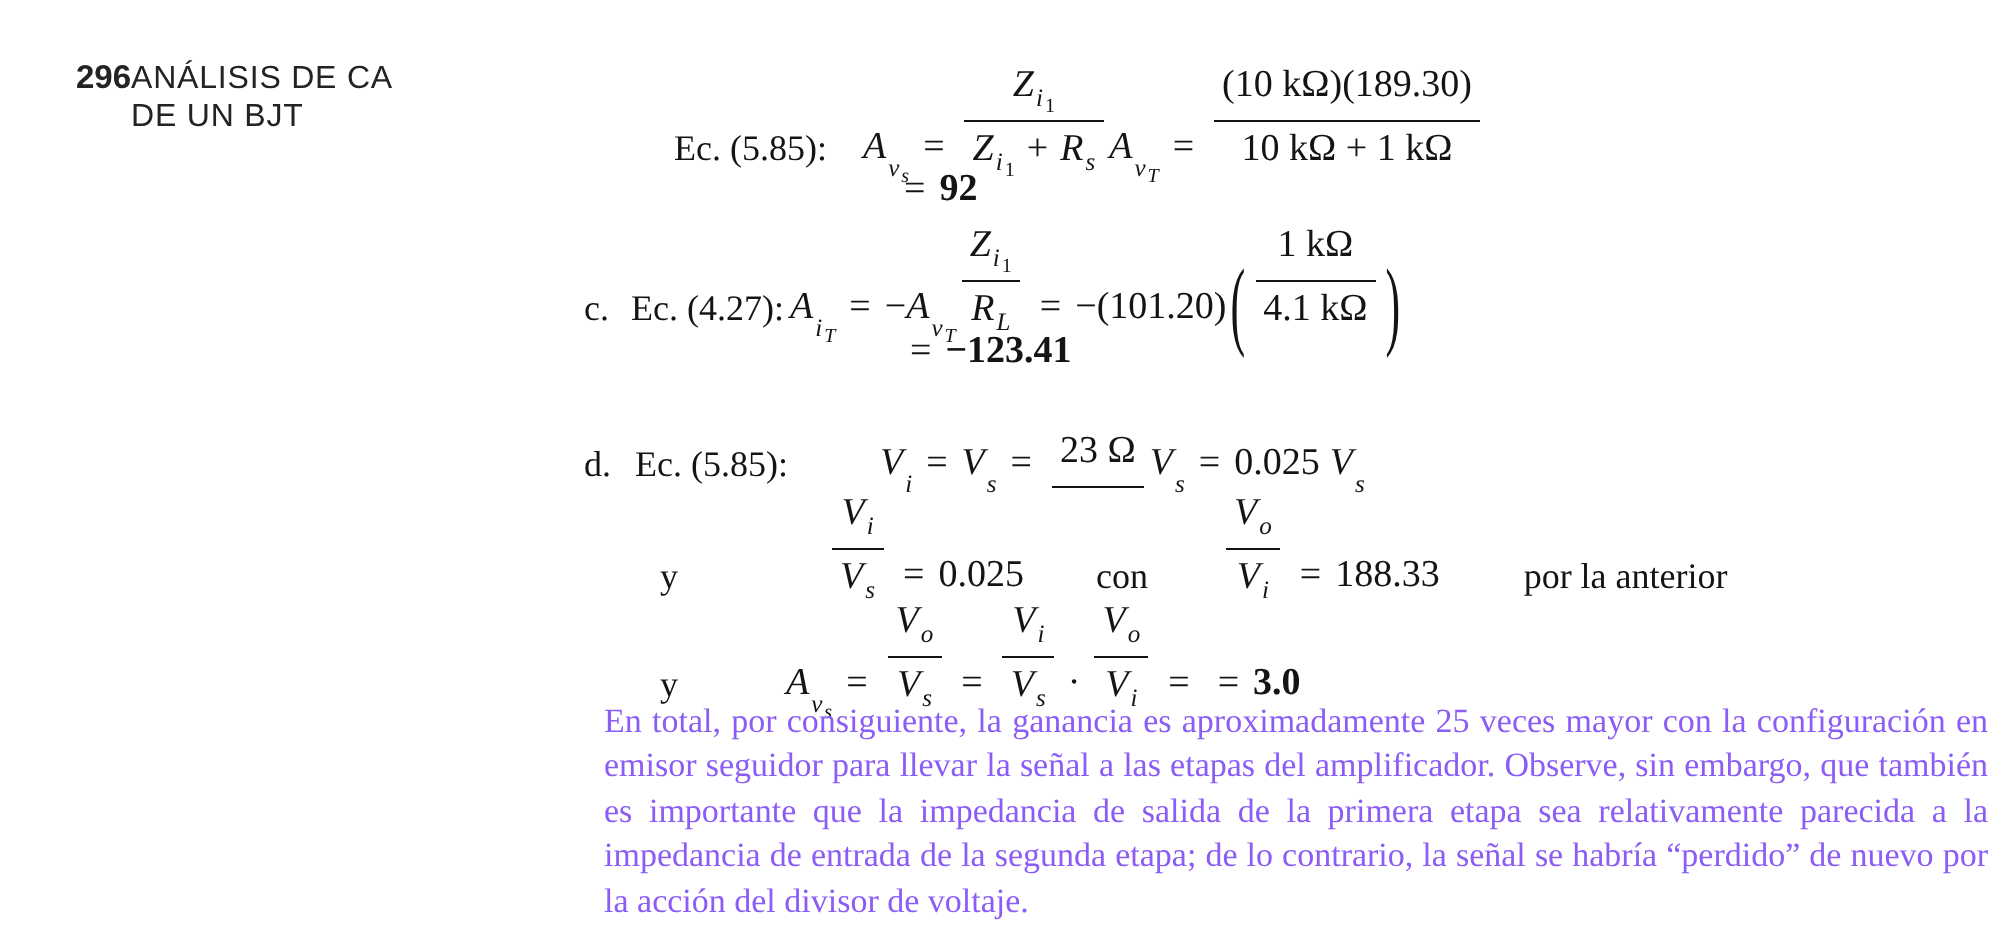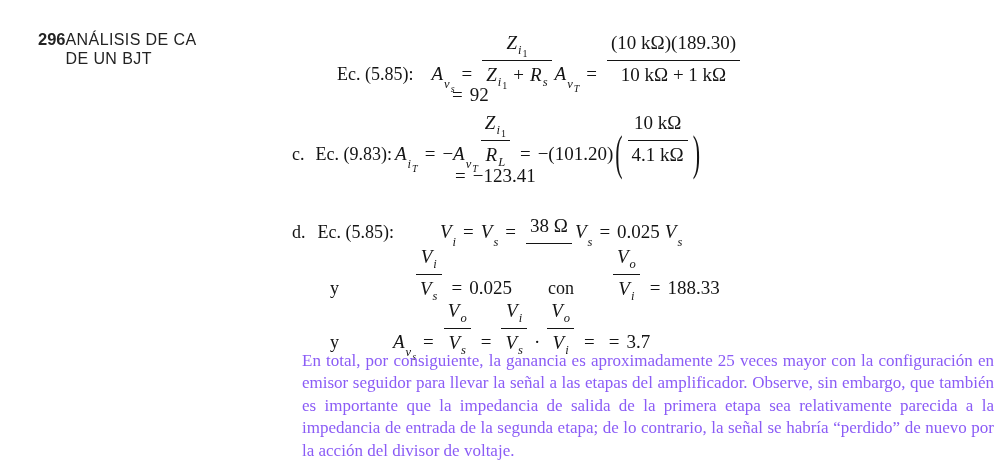--- a/index.html
+++ b/index.html
@@ -16,21 +16,21 @@
   .pagenum { font-weight: bold; font-size: 16.5px; line-height: 19px; }
   .htitle  { font-size: 16px; line-height: 19px; letter-spacing: 0.4px; }
 
   .eqrow {
     position: absolute; display: flex; align-items: flex-end;
     font-size: 19px; white-space: nowrap; line-height: 1.2;
   }
   .lbl  { font-style: normal; font-size: 18px; }
   .iv   { font-style: italic; }
   .up   { font-style: normal; }
-  .bold { font-weight: normal; }
+  .bold { font-weight: bold; }
 
   .sb  { font-size: 66%; position: relative; top: 0.38em; display: inline-block; margin-left: 1px; line-height: 1; }
   .sb2 { font-size: 80%; position: relative; top: 0.33em; display: inline-block; margin-left: 1px; line-height: 1; }
 
   .op  { margin: 0 7px; }
   .opn { margin: 0 6px; }
   .cdot{ margin: 0 4px; }
   .sp  { display: inline-block; height: 1px; }
   .gap2{ display: inline-block; width: 5px; }
 
@@ -78,37 +78,37 @@
 </div>
 
 <div class="result-row" style="left:452px; top:84px;">
   <span class="op" style="margin-left:0">=</span>
   <span class="bold up">92</span>
 </div>
 
 <div class="eqrow" style="left:292px; top:104px; height:62px;">
   <span class="lbl">c.</span>
   <span class="sp" style="width:11px"></span>
-  <span class="lbl">Ec. (9.83):</span>
+  <span class="lbl">Ec. (4.27):</span>
   <span class="sp" style="width:3px"></span>
   <span class="iv">A</span>
     <span class="sb"><span class="iv">i</span><span class="sb2 iv">T</span></span>
   <span class="op">=</span>
   <span class="up">−</span>
     <span class="iv">A</span>
     <span class="sb"><span class="iv">v</span><span class="sb2 iv">T</span></span>
   <span class="frac">
     <span class="num"><span class="iv">Z</span><span class="sb"><span class="iv">i</span><span class="sb2 up">1</span></span></span>
     <span class="den"><span class="iv">R</span><span class="sb iv">L</span></span>
   </span>
   <span class="op">=</span>
   <span class="up">−(101.20)</span>
   <span class="bigp">(</span>
   <span class="frac">
-    <span class="num up">10 kΩ</span>
+    <span class="num up">1 kΩ</span>
     <span class="den up">4.1 kΩ</span>
   </span>
   <span class="bigp">)</span>
 </div>
 
 <div class="result-row" style="left:455px; top:165px;">
   <span class="op" style="margin-left:0">=</span>
   <span class="bold up">−123.41</span>
 </div>
 
@@ -117,21 +117,21 @@
   <span class="sp" style="width:12px"></span>
   <span class="lbl">Ec. (5.85):</span>
   <span class="sp" style="width:46px"></span>
   <span class="iv">V</span>
     <span class="sb iv">i</span>
   <span class="op">=</span>
   <span class="iv">V</span>
     <span class="sb iv">s</span>
   <span class="op">=</span>
   <span class="frac">
-    <span class="num up">38 Ω</span>
+    <span class="num up">23 Ω</span>
   </span>
   <span class="iv">V</span>
     <span class="sb iv">s</span>
   <span class="op">=</span>
   <span class="up">0.025</span>
   <span class="gap2"></span>
   <span class="iv">V</span>
     <span class="sb iv">s</span>
 </div>
 
@@ -147,20 +147,21 @@
   <span class="sp" style="width:36px"></span>
   <span class="lbl">con</span>
   <span class="sp" style="width:36px"></span>
   <span class="frac">
     <span class="num"><span class="iv">V</span><span class="sb iv">o</span></span>
     <span class="den"><span class="iv">V</span><span class="sb iv">i</span></span>
   </span>
   <span class="op">=</span>
   <span class="up">188.33</span>
   <span class="sp" style="width:42px"></span>
+  <span class="lbl">por la anterior</span>
 </div>
 
 <div class="eqrow" style="left:330px; top:300px; height:54px;">
   <span class="lbl">y</span>
   <span class="sp" style="width:54px"></span>
   <span class="iv">A</span>
     <span class="sb"><span class="iv">v</span><span class="sb2 iv">s</span></span>
   <span class="op">=</span>
   <span class="frac">
     <span class="num"><span class="iv">V</span><span class="sb iv">o</span></span>
@@ -171,16 +172,16 @@
     <span class="num"><span class="iv">V</span><span class="sb iv">i</span></span>
     <span class="den"><span class="iv">V</span><span class="sb iv">s</span></span>
   </span>
   <span class="cdot">·</span>
   <span class="frac">
     <span class="num"><span class="iv">V</span><span class="sb iv">o</span></span>
     <span class="den"><span class="iv">V</span><span class="sb iv">i</span></span>
   </span>
   <span class="op">=</span>
   <span class="op">=</span>
-  <span class="bold up">3.7</span>
+  <span class="bold up">3.0</span>
 </div>
 
 <div class="para">En total, por consiguiente, la ganancia es aproximadamente 25 veces mayor con la configuración en emisor seguidor para llevar la señal a las etapas del amplificador. Observe, sin embargo, que también es importante que la impedancia de salida de la primera etapa sea relativamente parecida a la impedancia de entrada de la segunda etapa; de lo contrario, la señal se habría “perdido” de nuevo por la acción del divisor de voltaje.</div>
 
 </body></html>

